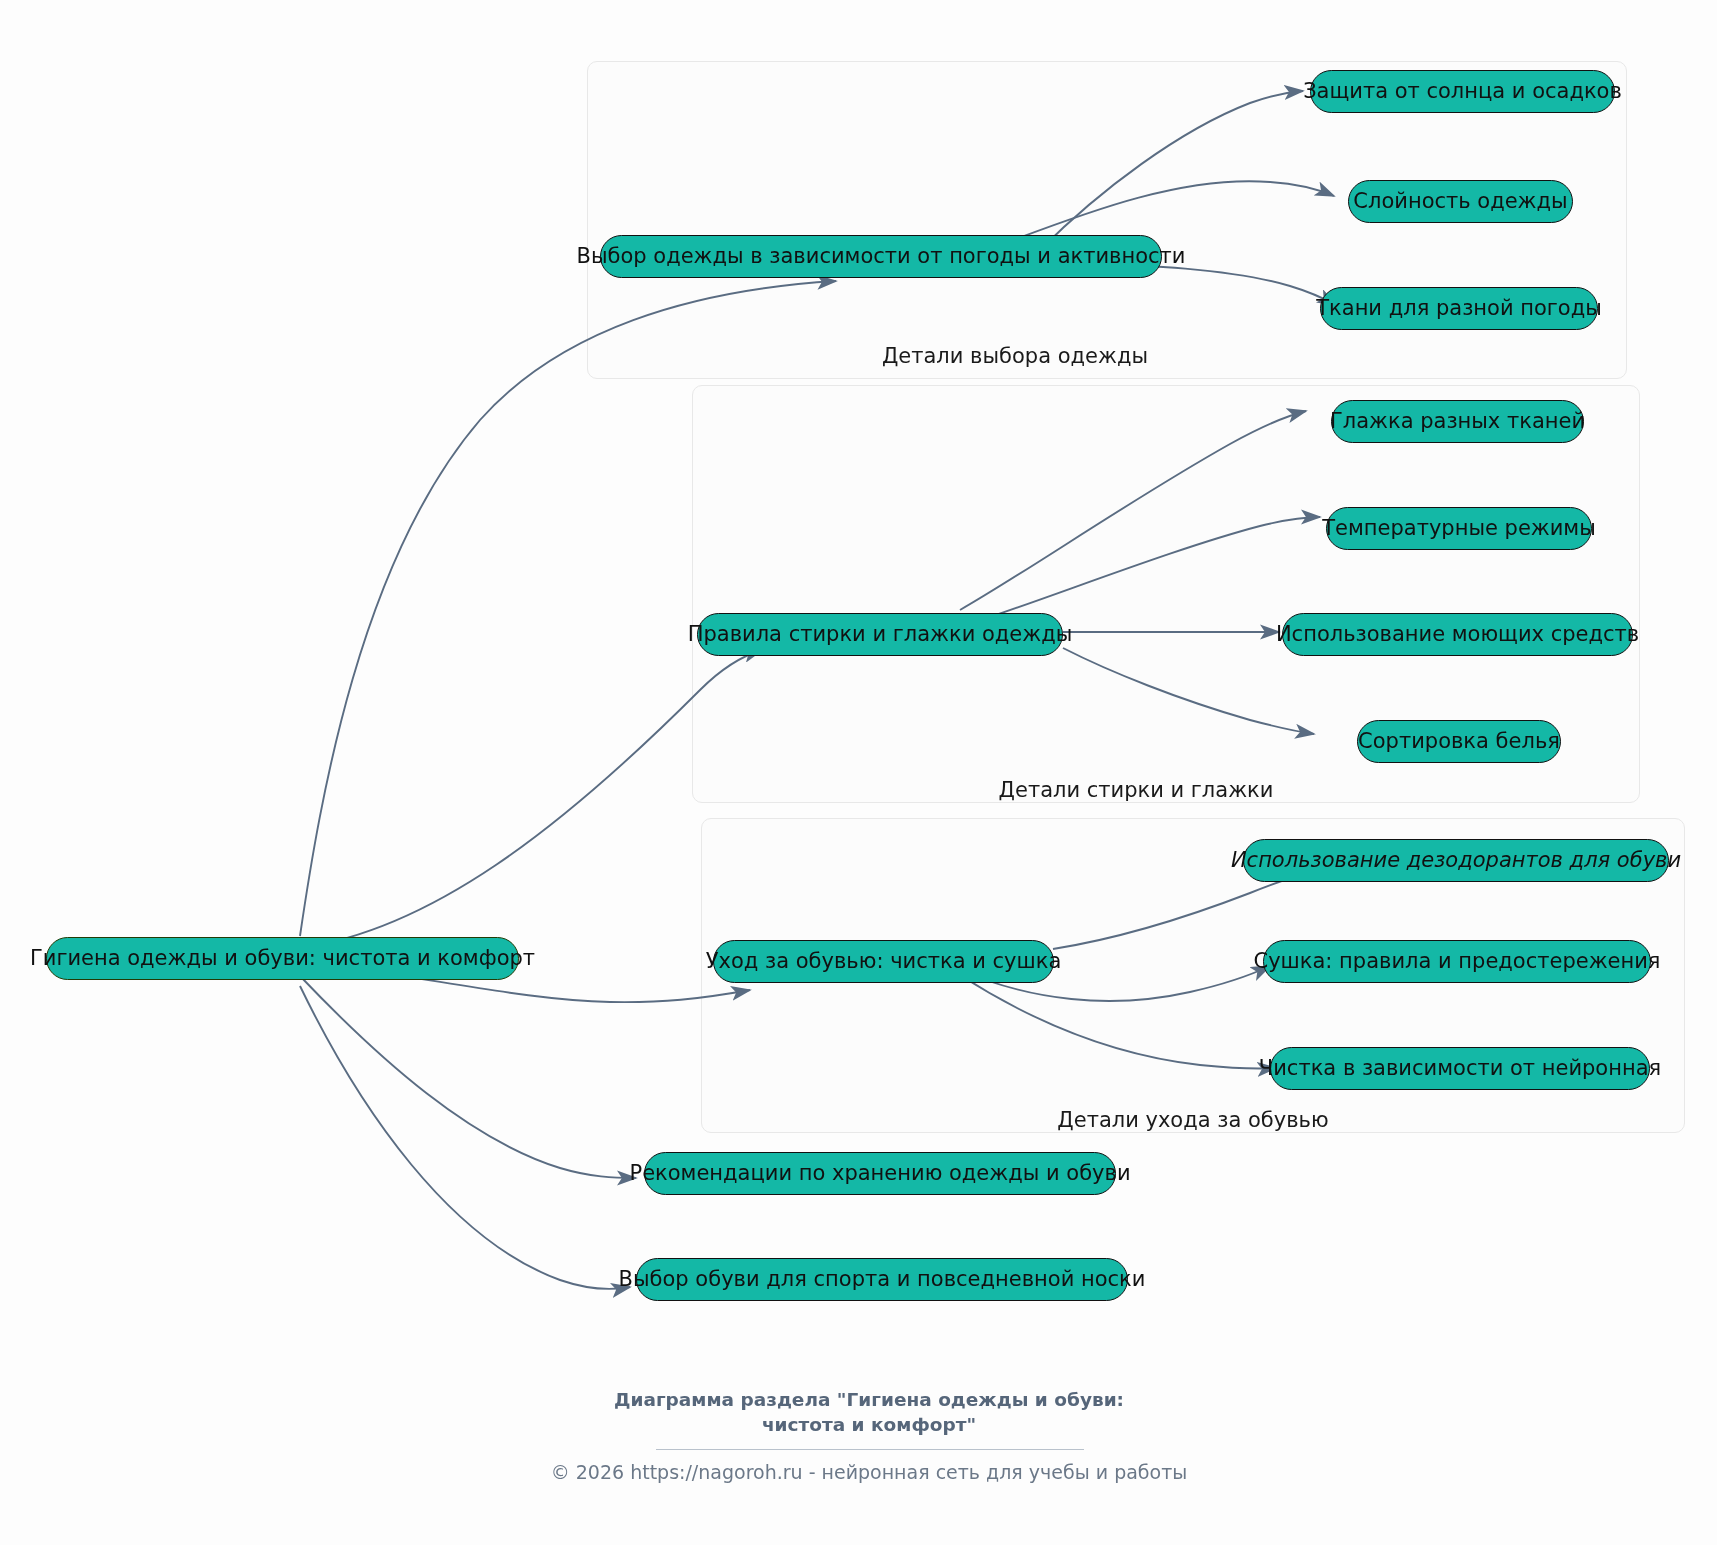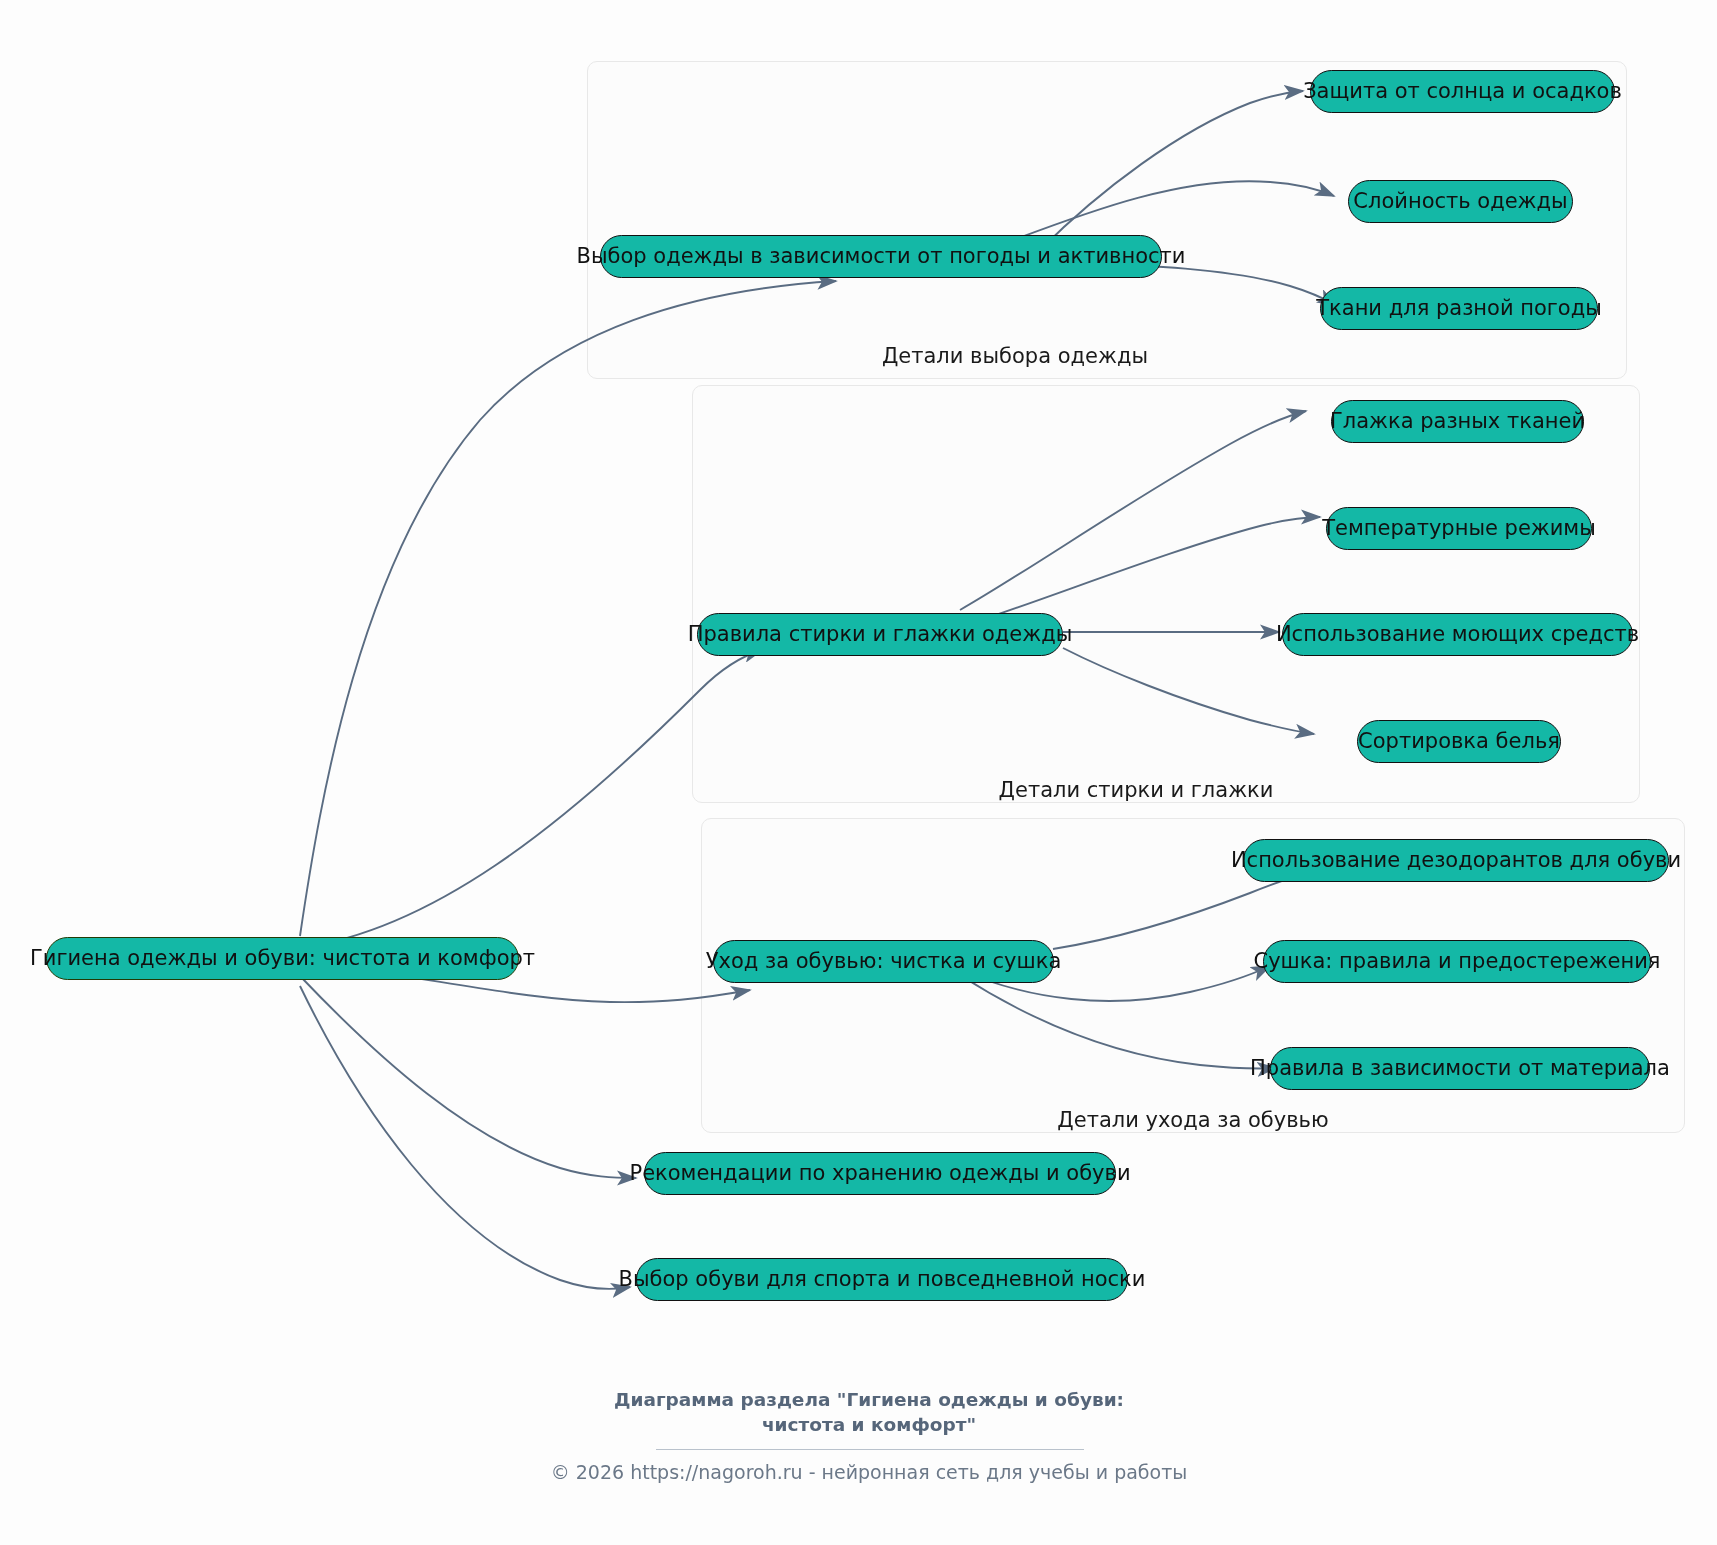--- a/index.html
+++ b/index.html
@@ -160,28 +160,28 @@
   <div class="node" style="left:1326px; top:507px; width:266px; height:43px;">
     <span>Температурные режимы</span>
   </div>
   <div class="node" style="left:1282px; top:613px; width:351px; height:43px;align-items:center;">
     <span>Использование моющих средств</span>
   </div>
   <div class="node" style="left:1357px; top:720px; width:204px; height:43px;">
     <span>Сортировка белья</span>
   </div>
 
-  <div class="node" style="left:1243px; top:839px; width:426px; height:43px;">
+  <div class="node" style="left:1243px; top:839px; width:426px; height:43px;font-style:italic;">
     <span>Использование дезодорантов для обуви</span>
   </div>
   <div class="node" style="left:1263px; top:940px; width:388px; height:43px;">
     <span>Сушка: правила и предостережения</span>
   </div>
   <div class="node" style="left:1270px; top:1047px; width:380px; height:43px;">
-    <span>Правила в зависимости от материала</span>
+    <span>Чистка в зависимости от нейронная</span>
   </div>
 
   <div class="cluster-label" style="left:587px; top:344px; width:856px;">Детали выбора одежды</div>
   <div class="cluster-label" style="left:692px; top:778px; width:888px;text-align:center;">Детали стирки и глажки</div>
   <div class="cluster-label" style="left:701px; top:1108px; width:984px;">Детали ухода за обувью</div>
 
   <div class="caption" style="left:459px; top:1388px; width:820px;">Диаграмма раздела "Гигиена одежды и обуви:
 чистота и комфорт"</div>
   <div class="caption-rule" style="left:656px; top:1449px; width:428px;"></div>
 

